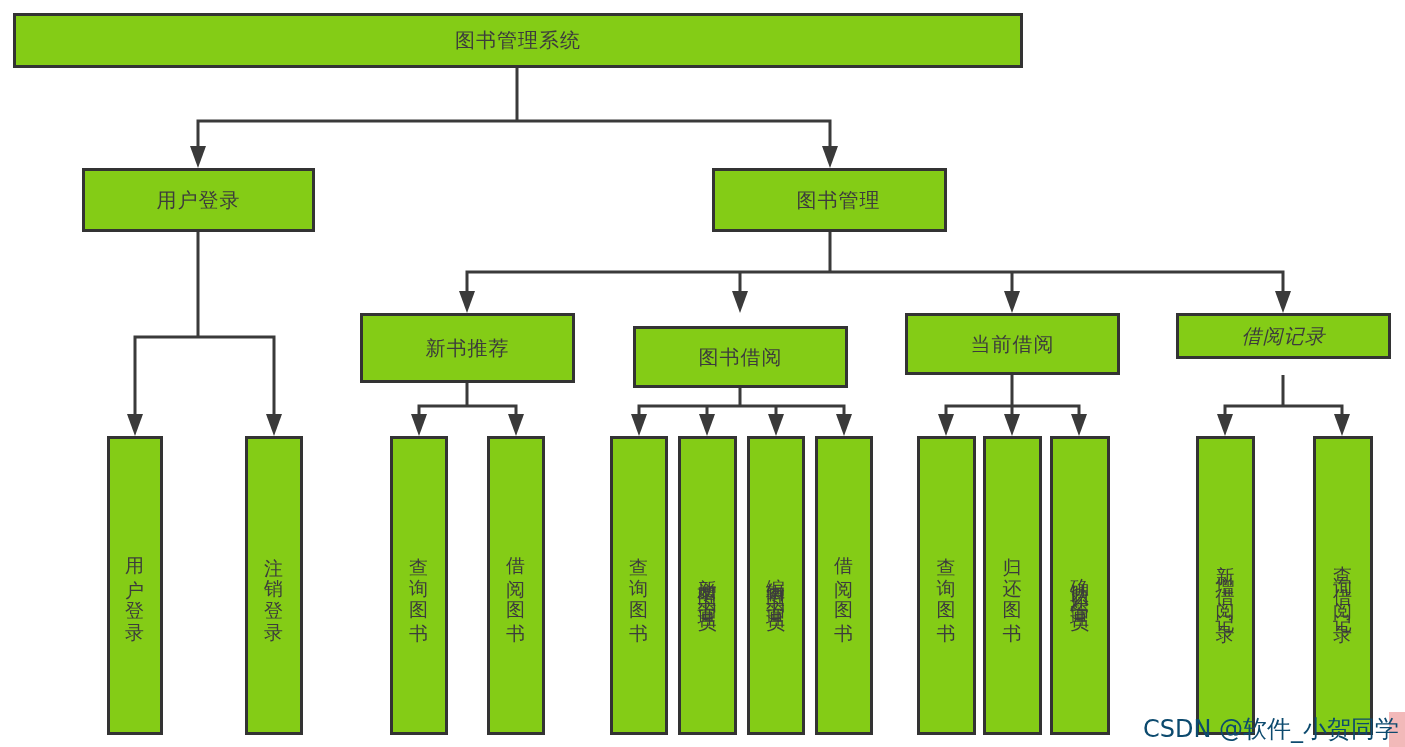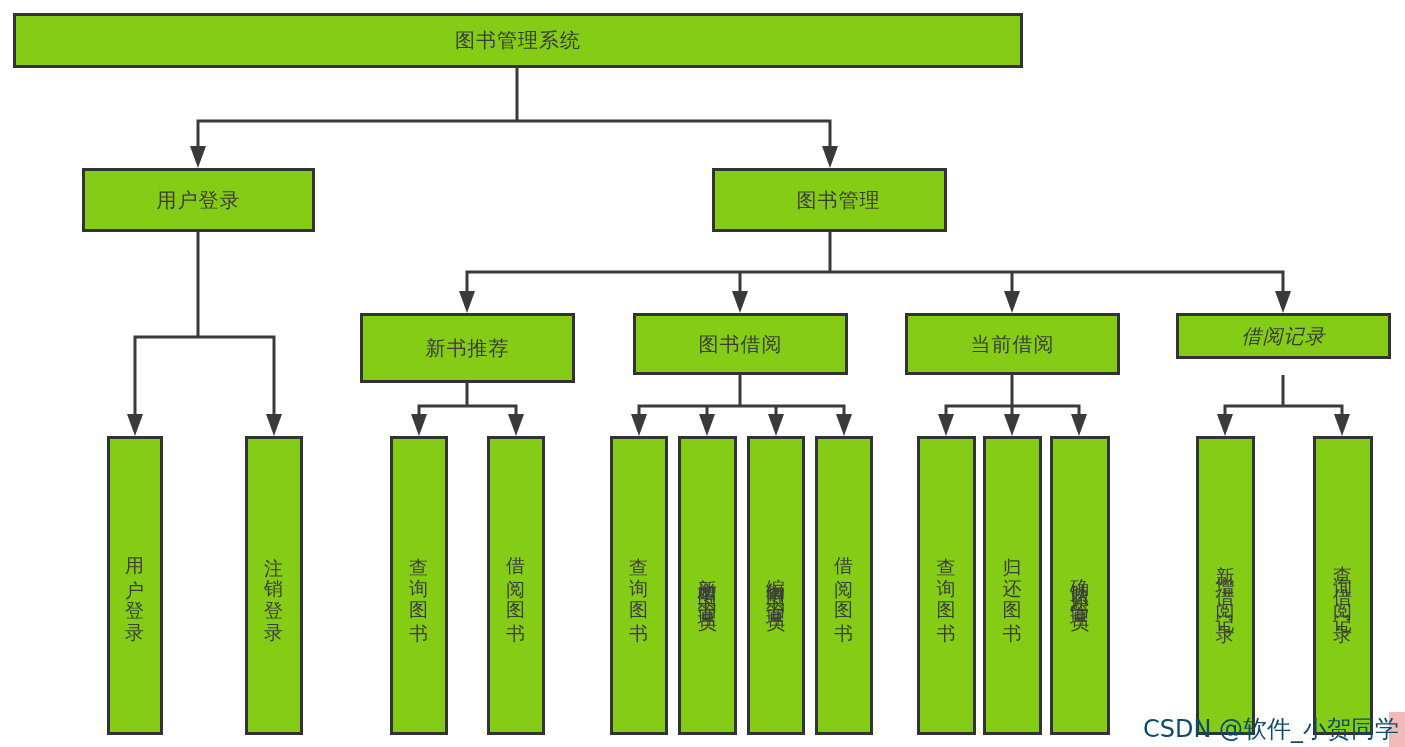--- a/index.html
+++ b/index.html
@@ -105,21 +105,21 @@
       <polygon points="1334,414 1350,414 1342,436"></polygon>
     </g>
   </svg>
 
   <div class="node h" style="left:13px; top:13px; width:1010px; height:55px;">图书管理系统</div>
 
   <div class="node h" style="left:82px; top:168px; width:233px; height:64px;">用户登录</div>
   <div class="node h" style="left:712px; top:168px; width:235px; height:64px;padding-left:18px;">图书管理</div>
 
   <div class="node h" style="left:360px; top:313px; width:215px; height:70px;">新书推荐</div>
-  <div class="node h" style="left:633px; top:313px; width:215px; height:62px;">图书借阅</div>
+  <div class="node h" style="left:633px; top:326px; width:215px; height:62px;">图书借阅</div>
   <div class="node h" style="left:905px; top:313px; width:215px; height:62px;">当前借阅</div>
   <div class="node h" style="left:1176px; top:313px; width:215px; height:46px;font-style:italic;">借阅记录</div>
 
   <div class="node v v-short" style="left:107px; top:436px; width:56px; height:299px;">用户登录</div>
   <div class="node v v-short" style="left:245px; top:436px; width:58px; height:299px;">注销登录</div>
 
   <div class="node v v-short" style="left:390px; top:436px; width:58px; height:299px;">查询图书</div>
   <div class="node v v-short" style="left:487px; top:436px; width:58px; height:299px;">借阅图书</div>
 
   <div class="node v v-short" style="left:610px; top:436px; width:58px; height:299px;">查询图书</div>

